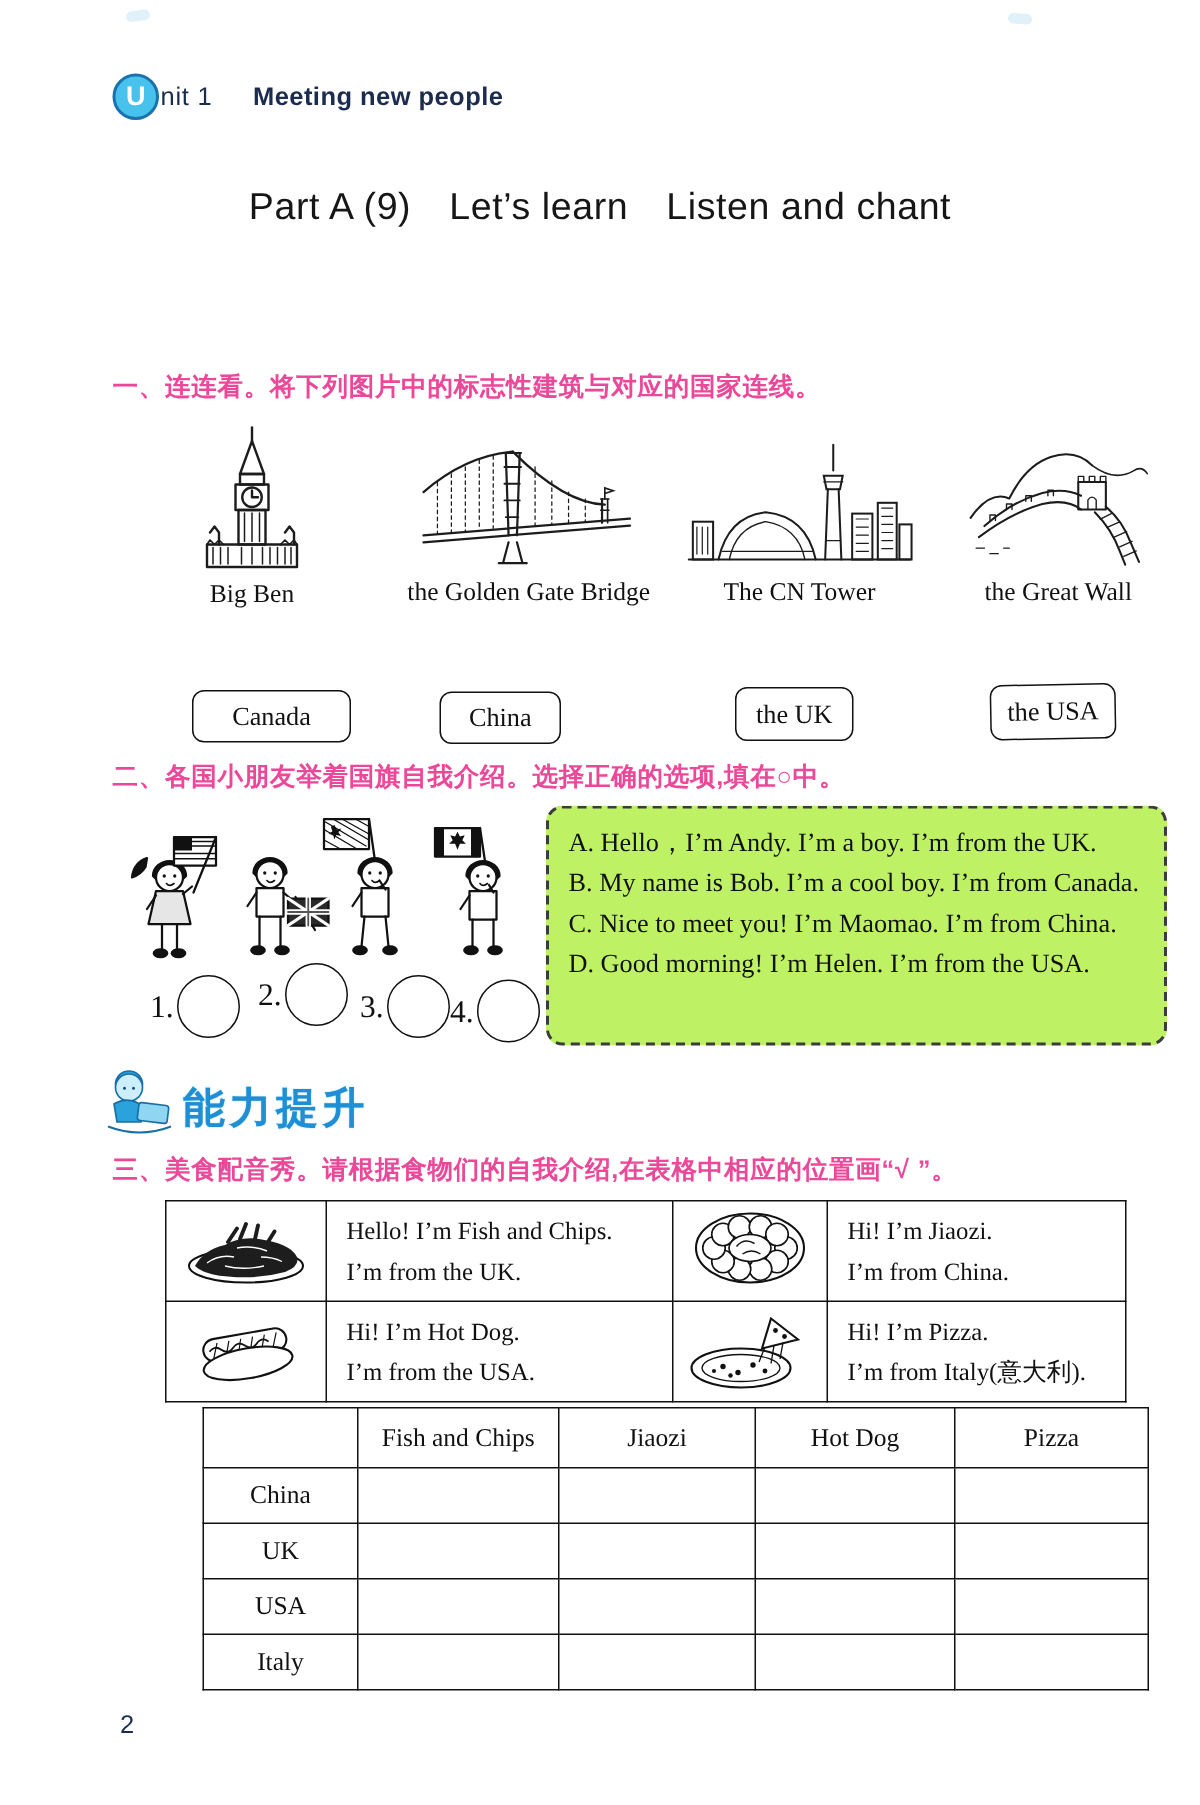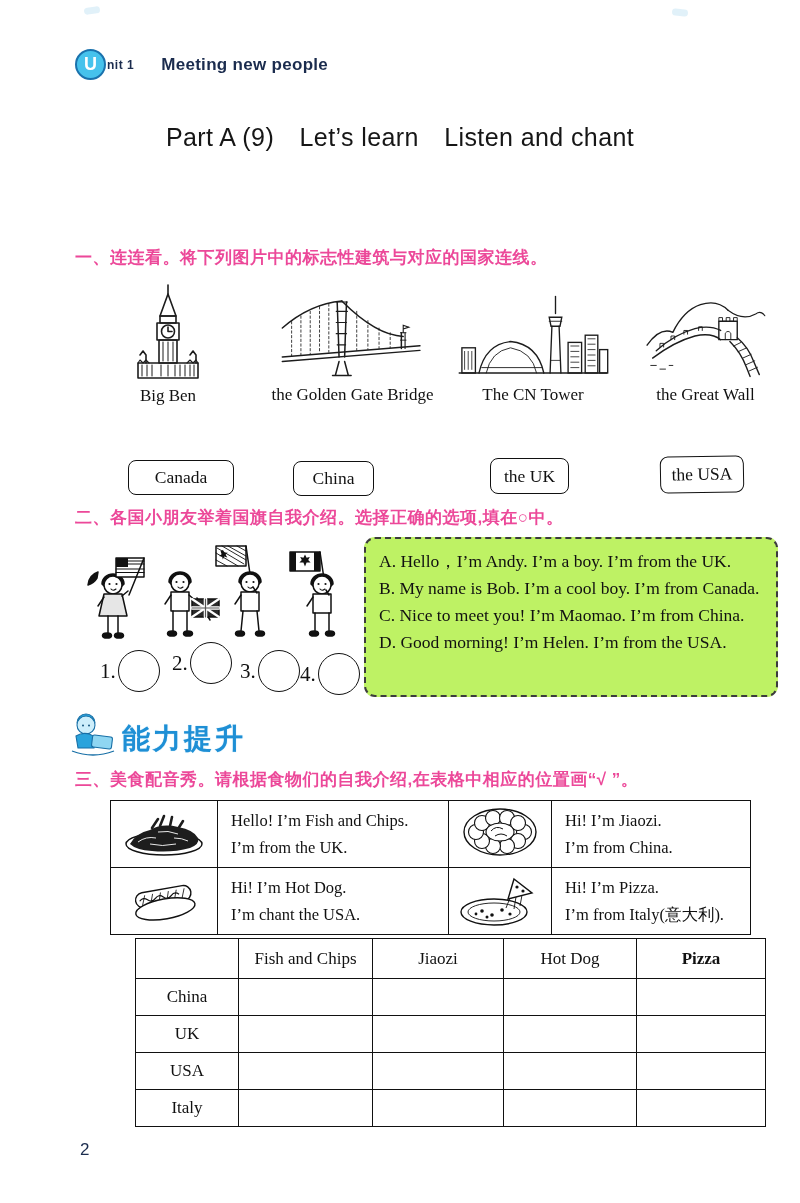--- a/index.html
+++ b/index.html
@@ -5,21 +5,21 @@
   html,body{margin:0;padding:0;background:#ffffff;}
   .page{position:relative;width:800px;height:1203px;background:#fff;overflow:hidden;
         font-family:"Liberation Sans",sans-serif;color:#1d1d1d;}
   .abs{position:absolute;}
   
   .smudge{position:absolute;width:16px;height:7px;border-radius:4px;background:#d9eef7;opacity:.8;}
   
   .hdr{position:absolute;left:75px;top:49px;display:flex;align-items:center;}
   .ubadge{width:27px;height:27px;border-radius:50%;background:#46c2ec;border:2px solid #1a72ad;
           color:#fff;font-weight:bold;font-size:18px;display:flex;align-items:center;justify-content:center;}
-  .unit-rest{font-size:12px;font-weight:700;color:#1b2c4e;letter-spacing:.5px;margin-left:1px;}
+  .unit-rest{font-size:17px;font-weight:400;color:#1b2c4e;letter-spacing:.5px;margin-left:1px;}
   .unit-title{font-size:17px;font-weight:600;color:#1b2c4e;margin-left:27px;letter-spacing:.3px;}
   
   .title{position:absolute;left:0;right:0;top:121px;text-align:center;font-size:25px;
          font-weight:400;color:#161616;letter-spacing:.4px;}
   
   .badge{position:absolute;display:flex;align-items:flex-end;}
   .badge .zh{font-size:28px;font-weight:700;color:#1e8fd5;letter-spacing:3px;margin-left:6px;
              text-shadow:0 0 1px #7fc6ec;}
   
   .instr{position:absolute;left:75px;font-size:17px;font-weight:700;color:#ec4899;letter-spacing:.5px;}
@@ -332,21 +332,21 @@
             <rect x="10" y="16" width="56" height="15" rx="7.5" fill="#fff" stroke="#111" stroke-width="1.4"></rect>
             <path d="M16,29 l4,-10 M24,30 l4,-11 M32,31 l4,-12 M40,31 l4,-12 M48,30 l4,-11 M56,29 l4,-10" stroke="#111" stroke-width="0.8"></path>
             <path d="M14,24 q4,-4 8,0 t8,0 t8,0 t8,0 t8,0" fill="none" stroke="#111" stroke-width="1.2"></path>
             <ellipse cx="38" cy="36" rx="30" ry="10" fill="#fff" stroke="#111" stroke-width="1.4"></ellipse>
           </g>
         </svg>
       </td>
       <td>
         <div class="food-lines">
           <div>Hi! I’m Hot Dog.</div>
-          <div>I’m chant the USA.</div>
+          <div>I’m from the USA.</div>
         </div>
       </td>
       <td class="imgcell">
         <svg width="88" height="56" viewBox="0 0 88 56">
           <ellipse cx="38" cy="41" rx="33" ry="13" fill="#fff" stroke="#111" stroke-width="1.4"></ellipse>
           <ellipse cx="38" cy="41" rx="26" ry="9" fill="none" stroke="#111" stroke-width="0.9"></ellipse>
           <g fill="#111">
             <circle cx="26" cy="40" r="1.8"></circle>
                 <circle cx="36" cy="44" r="1.8"></circle>
                 <circle cx="46" cy="39" r="1.8"></circle>
@@ -370,21 +370,21 @@
   </tbody>
     </table>
 
   <table class="grid">
     <tbody>
         <tr>
       <th style="width:100px;"></th>
       <th style="width:131px;">Fish and Chips</th>
       <th style="width:128px;">Jiaozi</th>
       <th style="width:130px;">Hot Dog</th>
-      <th style="width:126px;font-weight:bold;">Pizza</th>
+      <th style="width:126px;">Pizza</th>
     </tr>
     <tr>
       <td>China</td>
       <td></td>
       <td></td>
       <td></td>
       <td></td>
     </tr>
     <tr>
       <td>UK</td>

